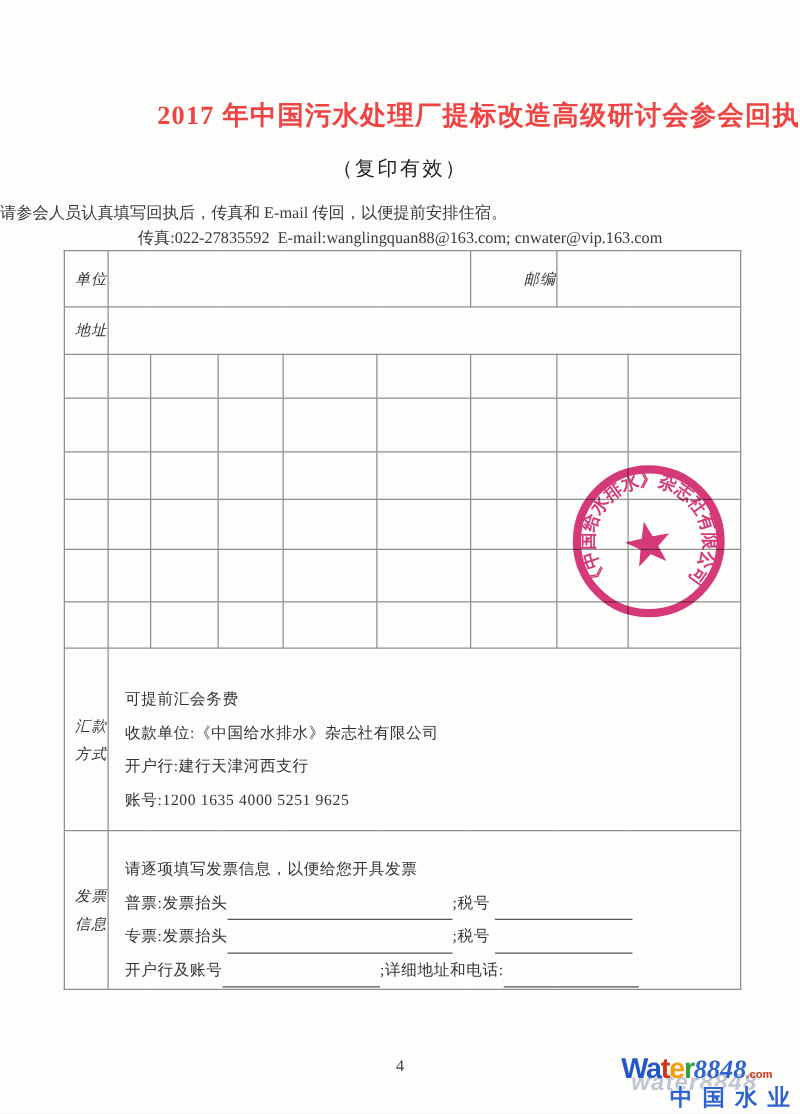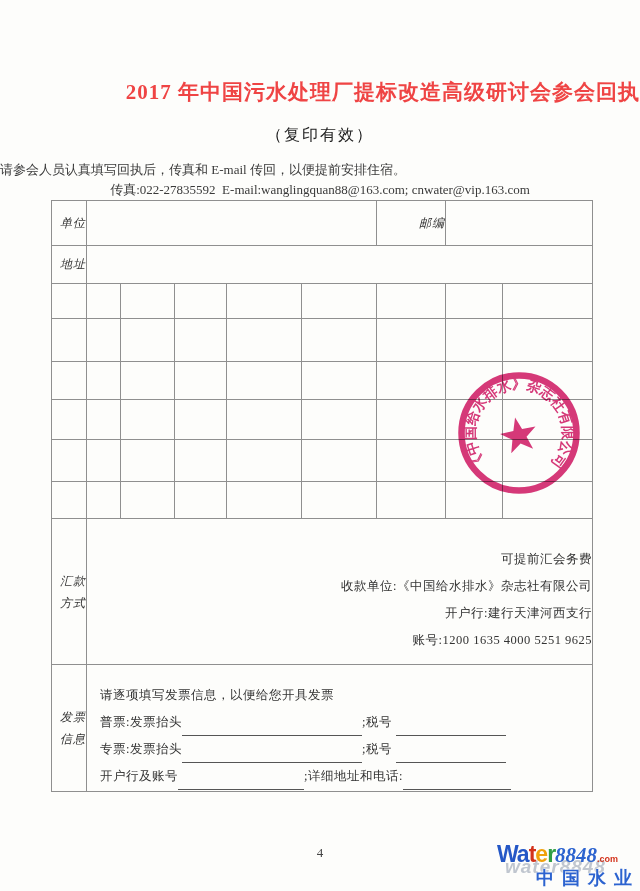--- a/index.html
+++ b/index.html
@@ -32,21 +32,21 @@
     border:1px solid #8f8f8f;font-size:12px;color:#333;
     padding:0;overflow:hidden;vertical-align:middle;
   }
   td.lbl{text-align:right;letter-spacing:1px;font-style:italic;}
   tr.h45{height:45px}tr.h38{height:38px}tr.h39{height:39px}
   tr.h35{height:35px}tr.h43{height:43px}tr.h40{height:40px}
   tr.h42{height:42px}tr.h37{height:37px}
   tr.h146{height:146px}tr.h127{height:127px}
   td.vlbl div{line-height:22px;}
   td.content{vertical-align:top;}
-  .pay-lines{padding:16px 0 0 13px;text-align:right;}
+  .pay-lines{padding:16px 0 0 13px;}
   .pay-lines div{line-height:27px;font-size:12.5px;letter-spacing:0.5px;}
   .inv-lines{padding:16px 0 0 13px;}
   .inv-lines .inv-line{line-height:27px;font-size:12.5px;letter-spacing:0.5px;white-space:nowrap;}
   .u{display:inline-block;border-bottom:1px solid #555;height:13px;vertical-align:bottom;}
   .u1{width:180px}.u2{width:110px}.u3{width:126px}.u4{width:108px}
   .stamp{position:absolute;left:457px;top:371px;width:124px;height:124px;opacity:0.92;mix-blend-mode:multiply;}
   .pagenum{
     position:absolute;top:845px;left:0;right:0;text-align:center;
     font-size:13px;color:#444;
   }

